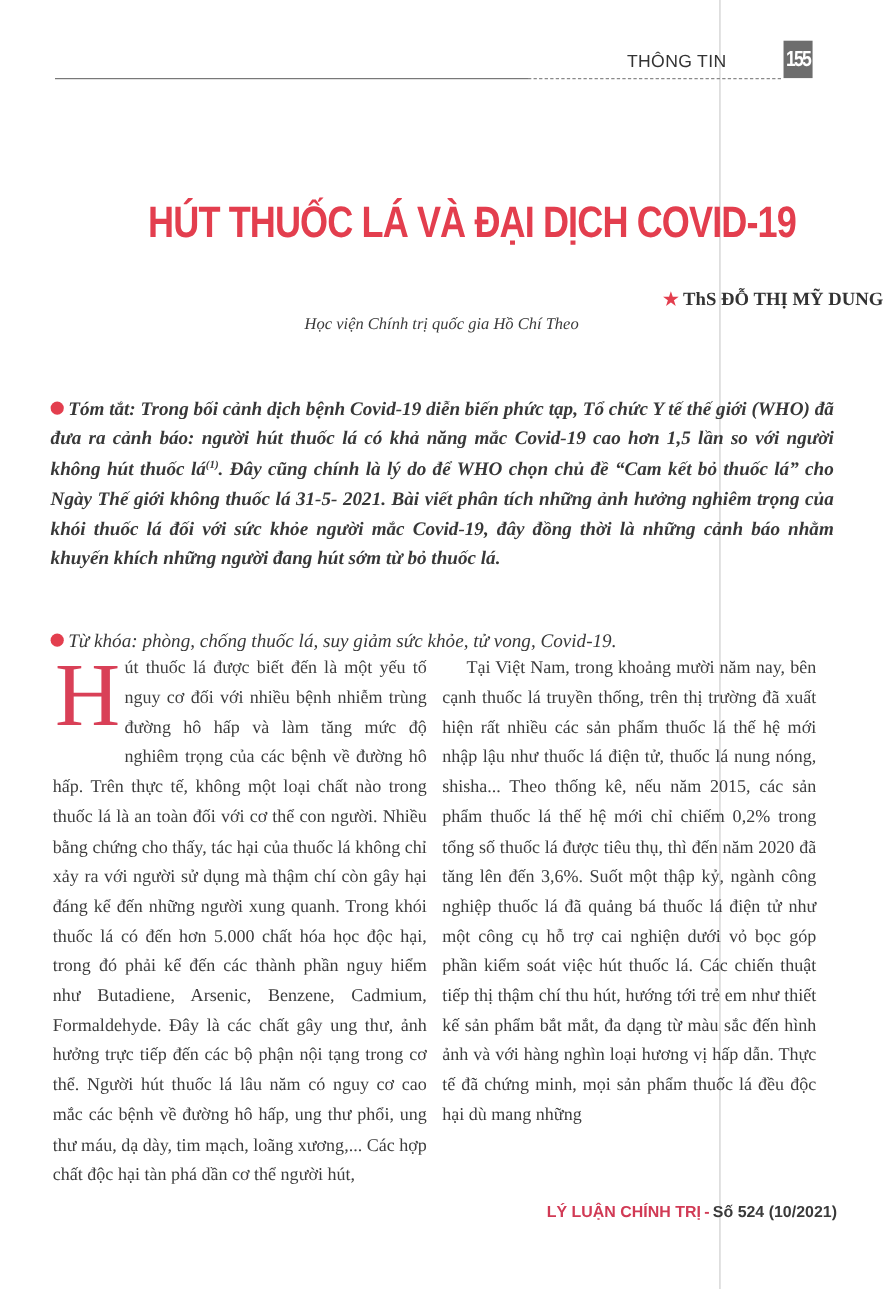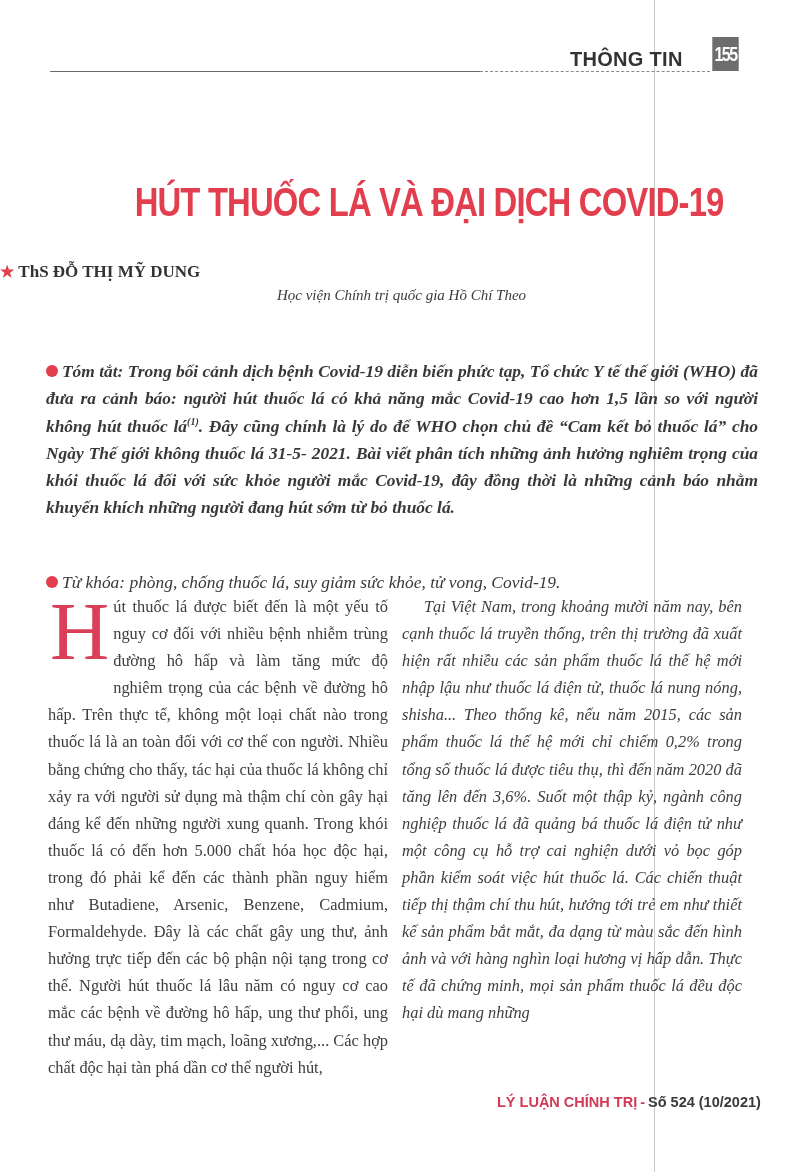--- a/index.html
+++ b/index.html
@@ -45,22 +45,22 @@
       top: 71px;
       width: 230px;
       height: 0;
       border-top: 1px dashed #8a8a8a;
     }
     .section-label {
       position: absolute;
       left: 570px;
       top: 48px;
       font-family: "Liberation Sans", "DejaVu Sans", sans-serif;
-      font-weight: bold;
-      font-size: 20px;
+      font-weight: normal;
+      font-size: 16px;
       letter-spacing: 0.3px;
       color: #333333;
     }
     .page-number {
       position: absolute;
       left: 709px;
       top: 37px;
       width: 33px;
       height: 34px;
       background: #6d6d6d;
@@ -89,21 +89,21 @@
     }
     .title span {
       display: inline-block;
       transform: scaleX(0.82);
     }
     .author {
       position: absolute;
       top: 262px;
       left: 0;
       width: 803px;
-      text-align: left;
+      text-align: right;
       font-weight: bold;
       font-size: 17px;
       color: #333333;
     }
     .author .star {
       color: #e33e4e;
       font-size: 16px;
       margin-right: 4px;
     }
     .affiliation {
@@ -171,21 +171,20 @@
       font-family: "Liberation Serif", "DejaVu Serif", serif;
       font-size: 82px;
       line-height: 70px;
       color: #d94057;
       margin: 4px 4px 0 2px;
       height: 78px;
     }
     .para-indent {
       text-indent: 22px;
       margin: 0;
-      font-style: italic;
     }
     .col p { margin: 0; }
     
     .footer {
       position: absolute;
       top: 1094px;
       left: 497px;
       font-family: "Liberation Sans", "DejaVu Sans", sans-serif;
       font-weight: bold;
       font-size: 14.5px;

